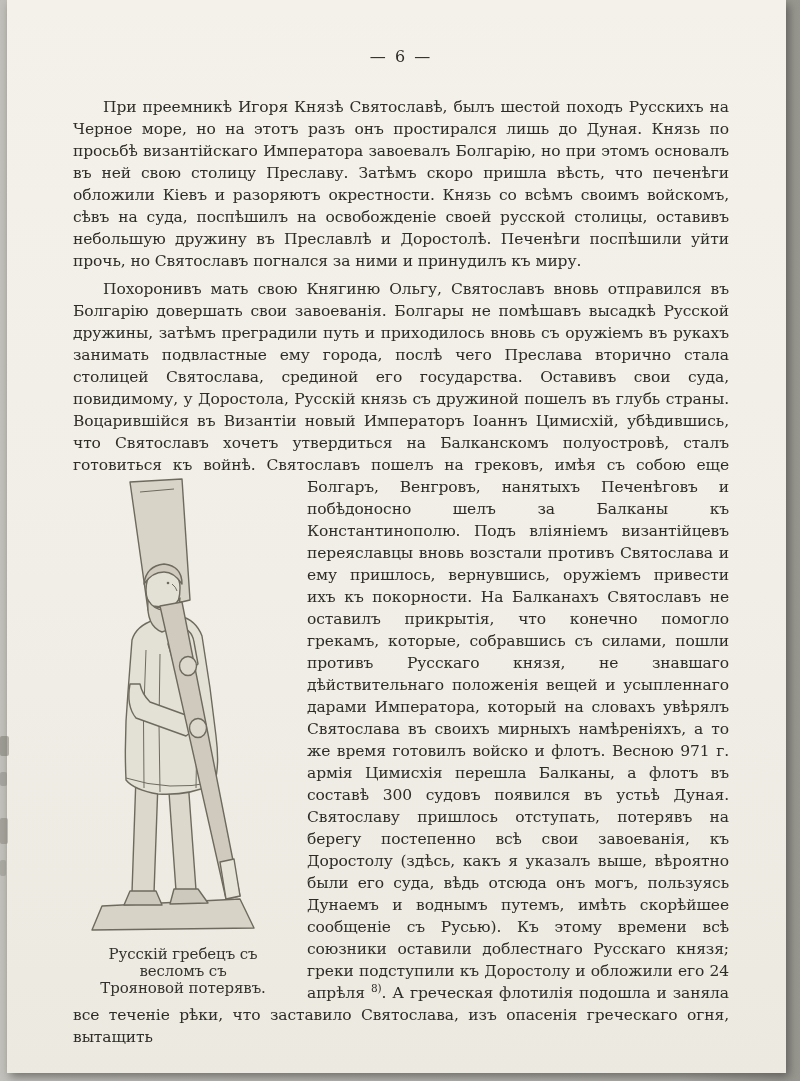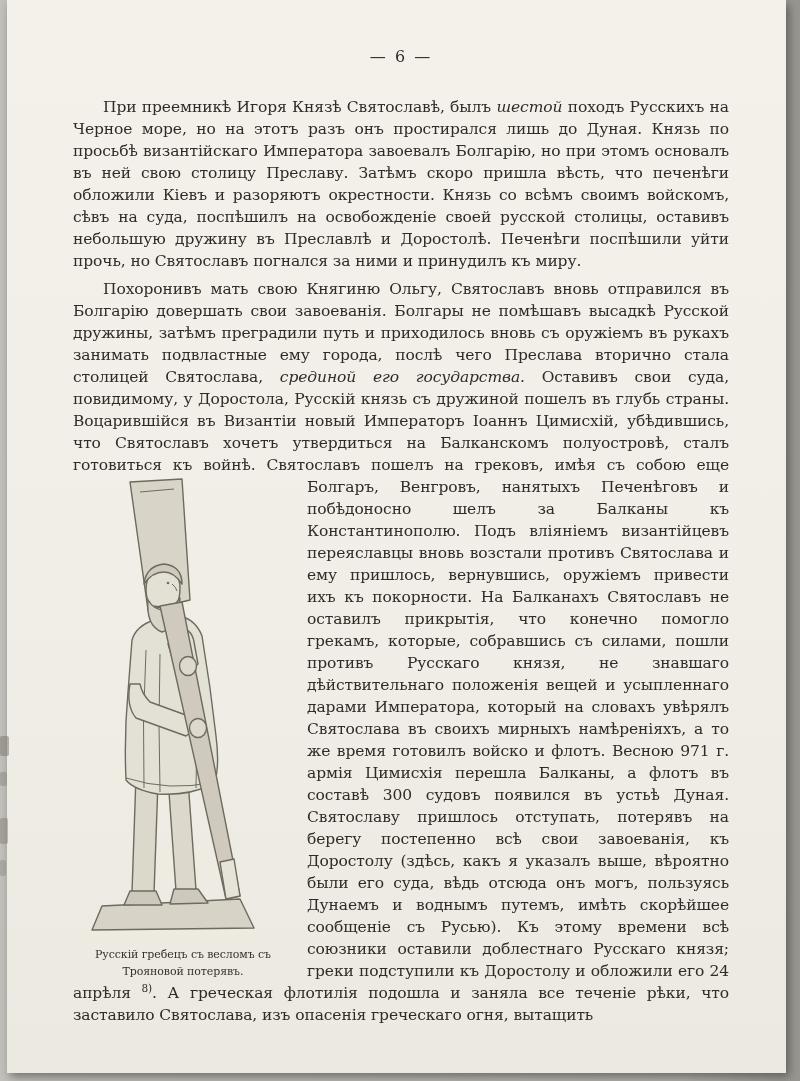--- a/index.html
+++ b/index.html
@@ -24,31 +24,31 @@
     color:#2e2c27; font-size:15.5px; line-height:22px;
     text-align:justify; letter-spacing:-0.1px;
   }
   .pagenum {
     text-align:center; font-size:16px; letter-spacing:2px;
     margin-bottom:28px; text-indent:0;
   }
   .para { text-indent:30px; }
   .para + .para { margin-top:6px; }
   .para.no-indent { text-indent:0; }
-  .em { font-style:italic; }
+  .em { }
   sup.fnref { font-size:10.5px; line-height:0; vertical-align:super; }
 
   .figure {
     float:left; width:212px;
     margin:2px 18px 0 4px;
     text-indent:0;
   }
   .figure svg { display:block; margin:0 auto; }
   .caption {
-    font-size:11px; line-height:17px; text-align:center;
+    font-size:15px; line-height:17px; text-align:center;
     margin-top:10px; color:#33312c;
   }
 
   .artifact {
     position:absolute; left:0; background:#7e7b72;
     border-radius:2px; opacity:.55;
   }
   .a1 { top:736px; width:9px; height:20px; }
   .a2 { top:772px; width:7px; height:14px; opacity:.4; }
   .a3 { top:818px; width:8px; height:26px; opacity:.45; }

